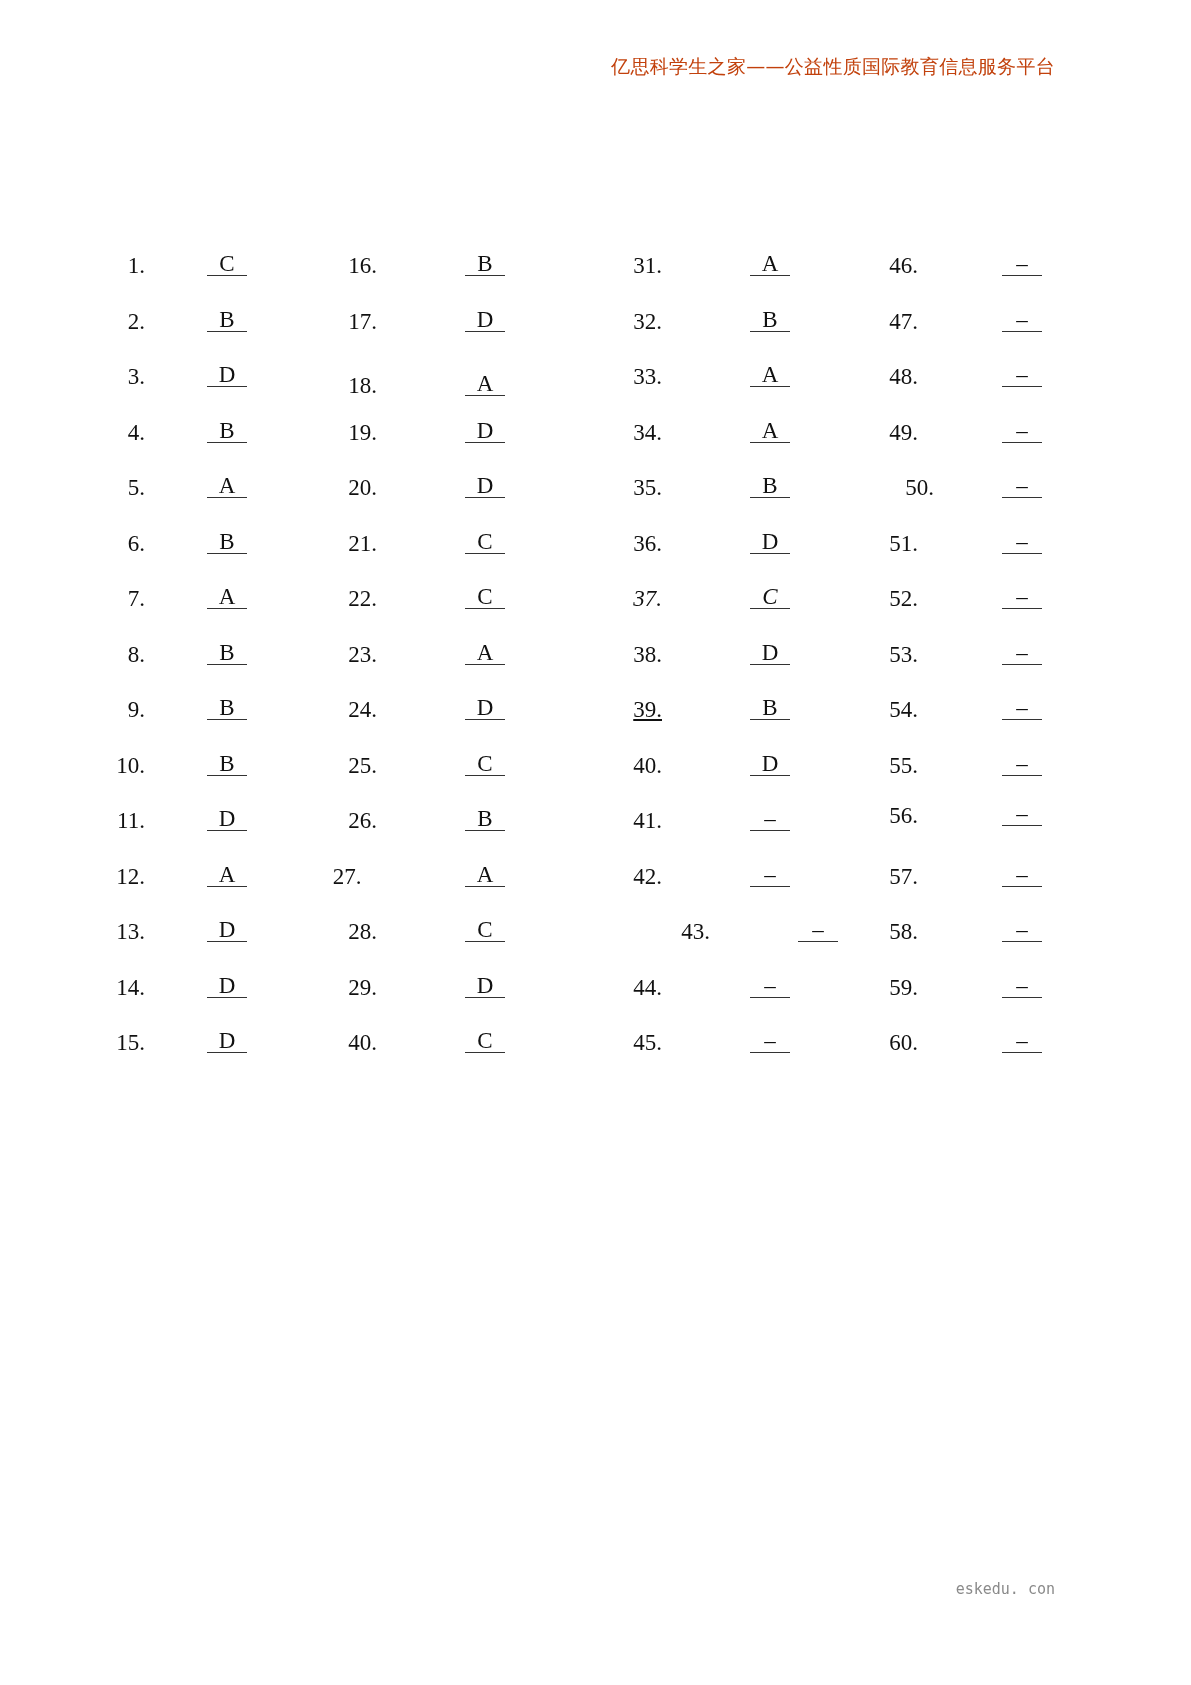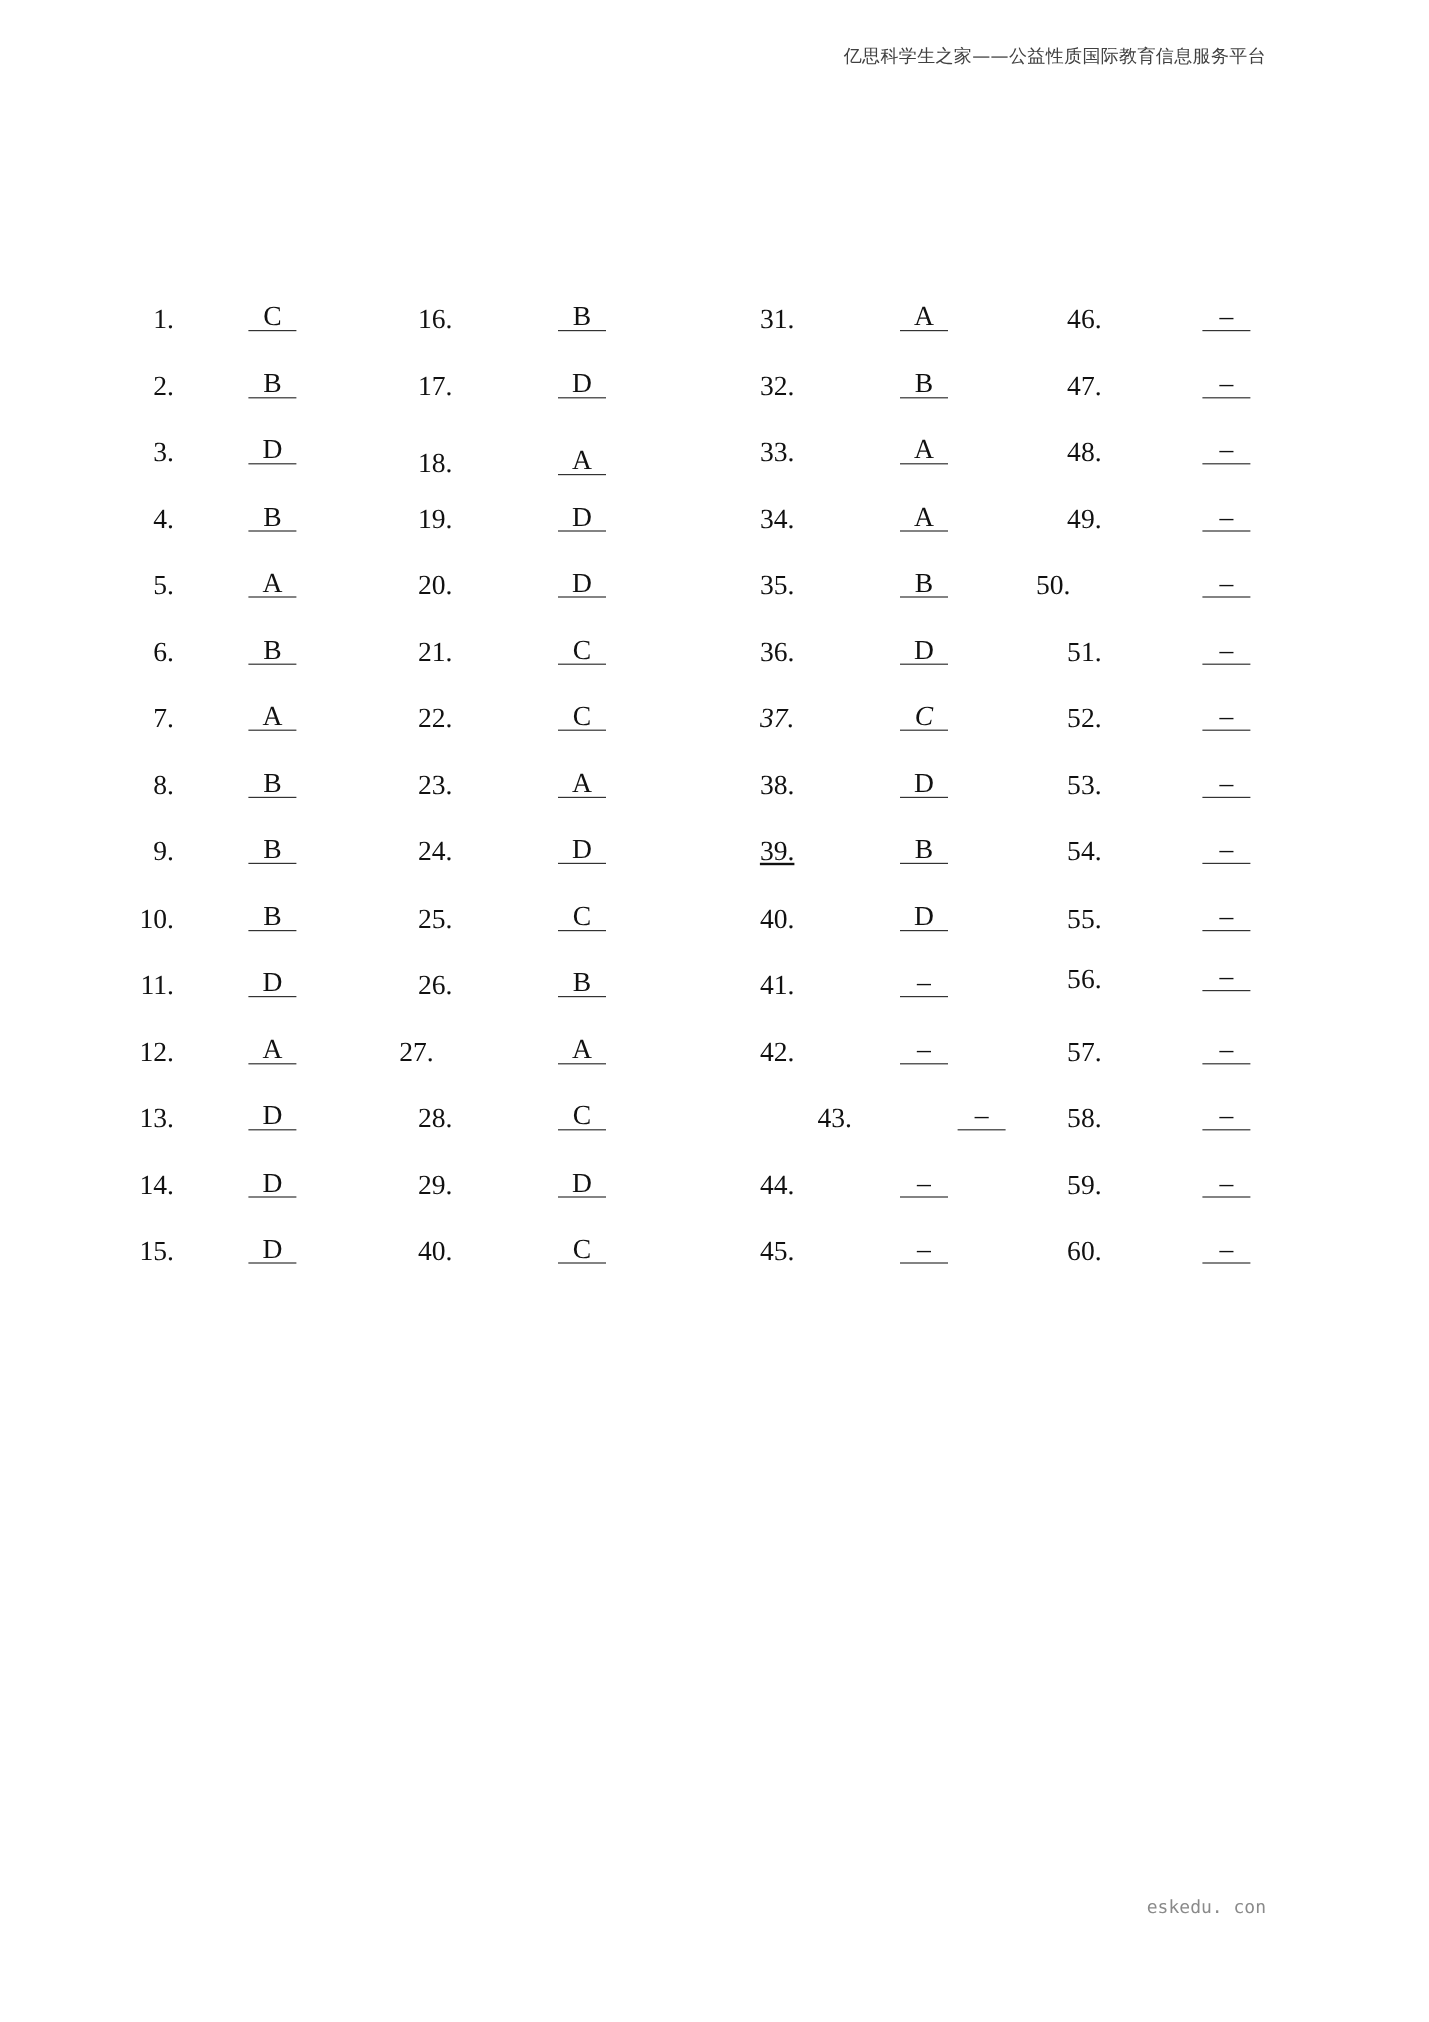--- a/index.html
+++ b/index.html
@@ -1,19 +1,19 @@
 <!DOCTYPE html>
 <html><head>
 <meta charset="utf-8">
 <style>
   html, body { margin: 0; padding: 0; background: #ffffff; }
   body { width: 1191px; height: 1685px; position: relative; overflow: hidden; }
   .header {
-    position: absolute; top: 38px; right: 136px;
-    font-family: "DejaVu Sans", sans-serif; font-size: 15px; color: #404040;
+    position: absolute; top: 54px; right: 136px;
+    font-family: "DejaVu Sans", sans-serif; font-size: 19px; color: #c2410c;
     letter-spacing: 0.3px;
   }
   .footer {
     position: absolute; top: 1580px; right: 136px;
     font-family: "DejaVu Sans Mono", monospace; font-size: 15px; color: #8a8a8a;
   }
   .answers {
     position: absolute; top: 253px; left: 0; width: 1191px;
     font-family: "Liberation Serif", serif; font-size: 23px; color: #111;
   }
@@ -220,21 +220,21 @@
     </div>
     <div class="row" style="top: 111px;">
       <span class="num" style="left: 858px;">48.</span>
       <span class="ans" style="left: 1002px;">–</span>
     </div>
     <div class="row" style="top: 166.5px;">
       <span class="num" style="left: 858px;">49.</span>
       <span class="ans" style="left: 1002px;">–</span>
     </div>
     <div class="row" style="top: 222px;">
-      <span class="num" style="left: 832px;">50.</span>
+      <span class="num" style="left: 874px;">50.</span>
       <span class="ans" style="left: 1002px;">–</span>
     </div>
     <div class="row" style="top: 277.5px;">
       <span class="num" style="left: 858px;">51.</span>
       <span class="ans" style="left: 1002px;">–</span>
     </div>
     <div class="row" style="top: 333px;">
       <span class="num" style="left: 858px;">52.</span>
       <span class="ans" style="left: 1002px;">–</span>
     </div>

